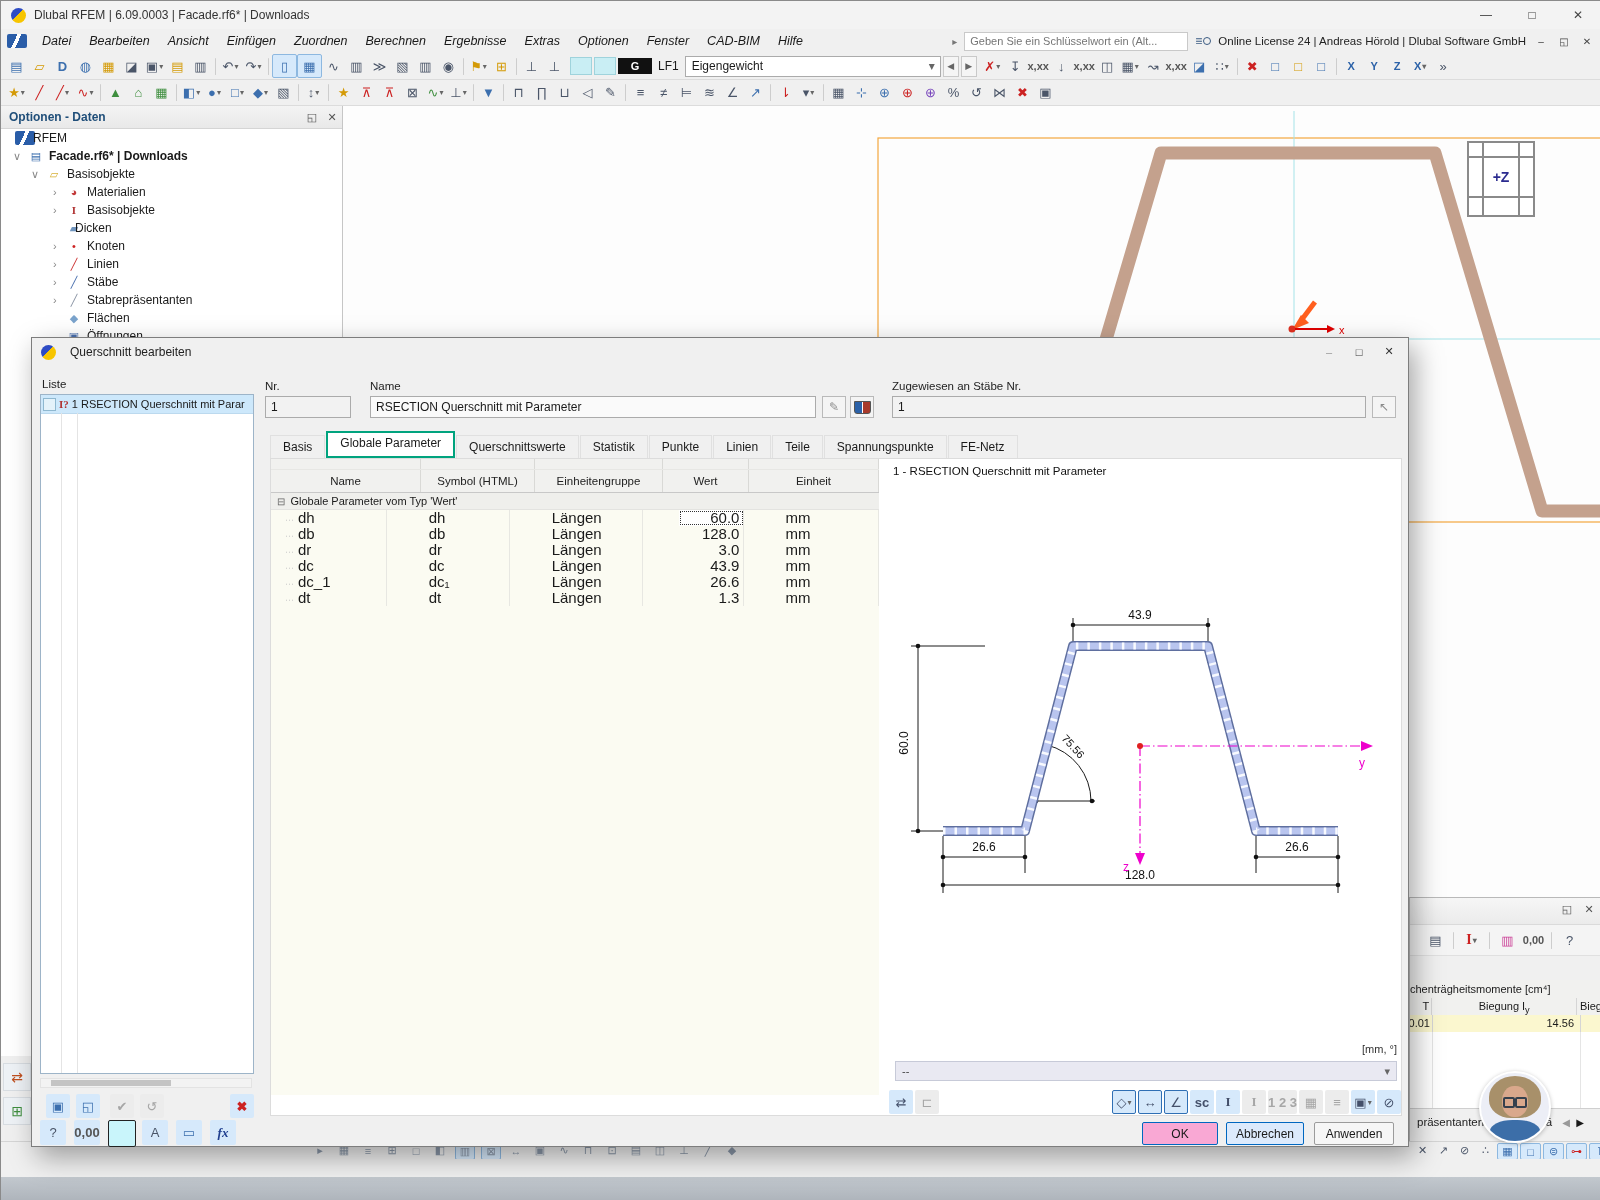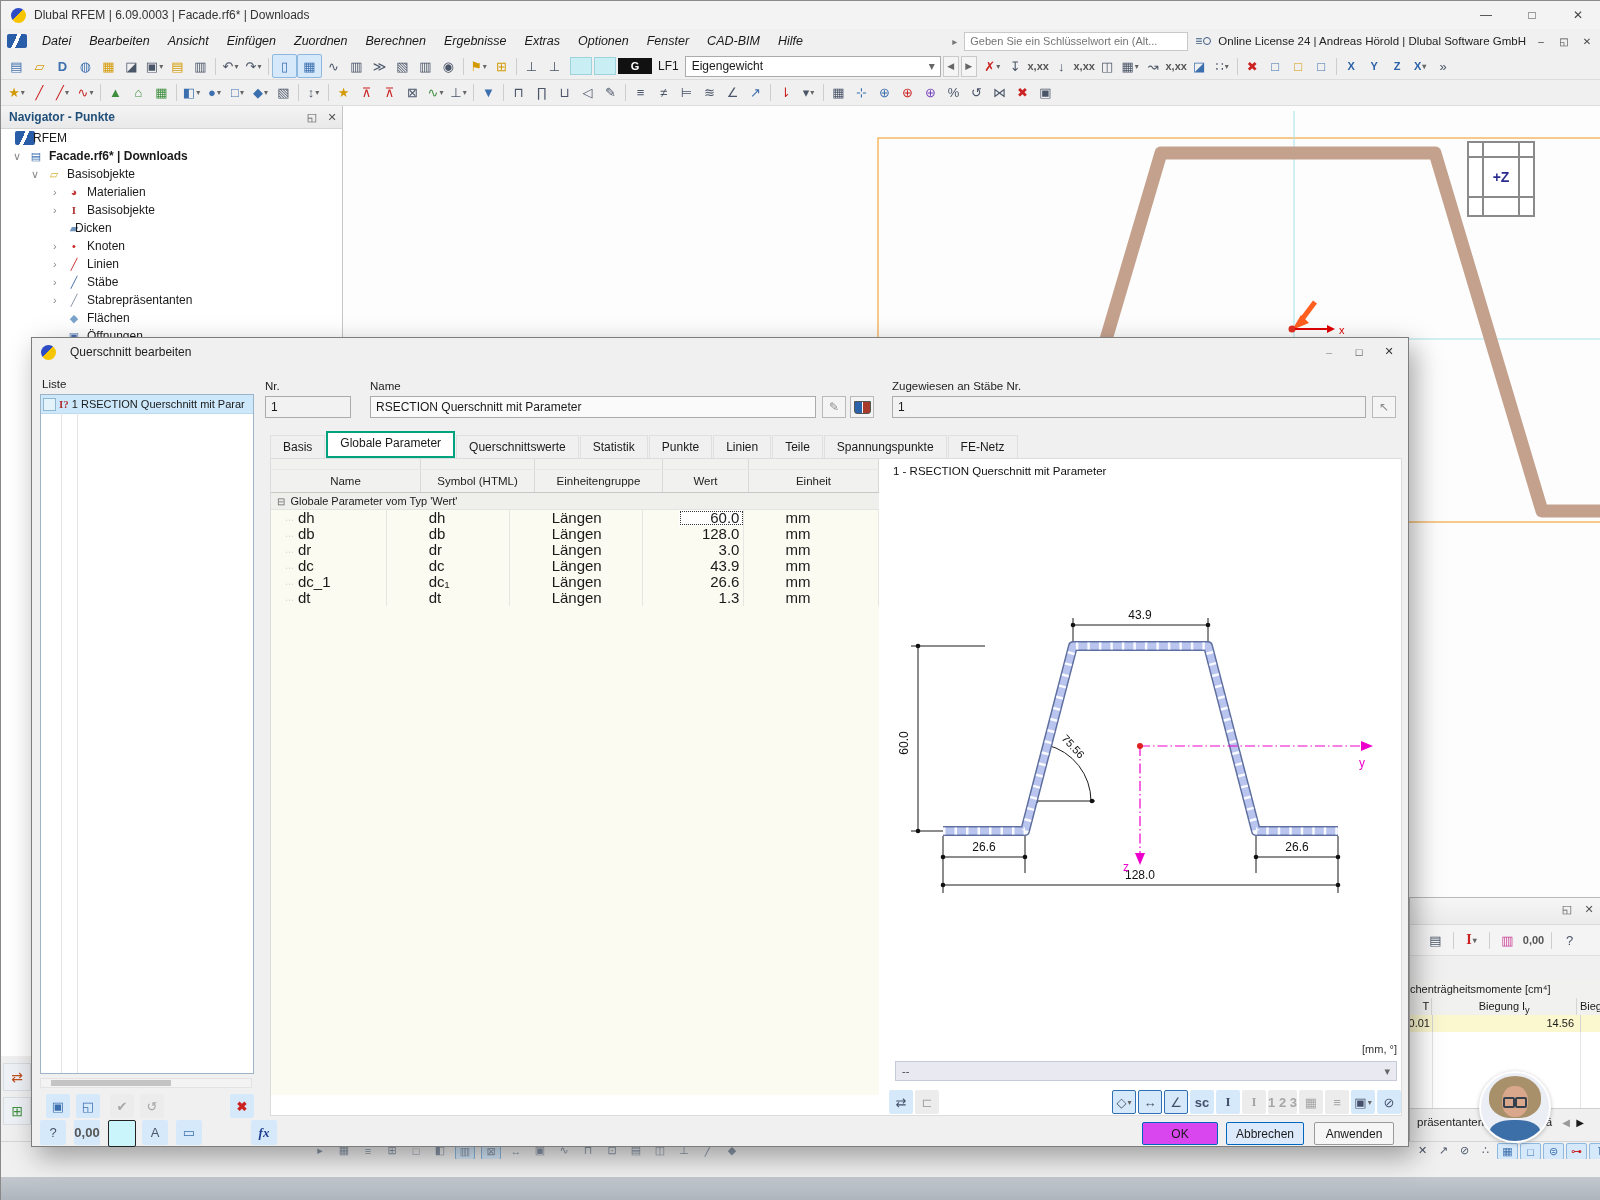--- a/index.html
+++ b/index.html
@@ -118,21 +118,21 @@
   .li-text{font-size:11px;white-space:nowrap;overflow:hidden;}
   .lv-line{position:absolute;top:18px;bottom:0;width:1px;background:#e4e4e4;}
   .liste-scroll{position:absolute;left:8px;top:740px;width:212px;height:10px;background:#f3f3f3;border:1px solid #e3e3e3;box-sizing:border-box;}
   .liste-thumb{position:absolute;left:10px;top:1px;width:120px;height:6px;background:#c4c4c4;}
   .sq-btn{position:absolute;width:24px;height:24px;display:flex;align-items:center;justify-content:center;font-size:13px;border-radius:2px;}
   .lb{background:#d6e9fb;}
   .dis{background:#ececec !important;color:#a6a6a6 !important;border-color:#ddd !important;}
   .del{font-weight:bold;}
   .ib26{position:absolute;width:26px;height:25px;display:flex;align-items:center;justify-content:center;font-size:13px;border-radius:2px;}
   .swatch{background:#c9f5fb;border:1px solid #222;}
-  .fxi{font-family:"Liberation Serif",serif;font-style:italic;font-weight:bold;color:#1f3f8f;font-size:13px;margin-left:41px;}
+  .fxi{font-family:"Liberation Serif",serif;font-style:italic;font-weight:bold;color:#1f3f8f;font-size:13px;}
 
   .fld{position:absolute;height:22px;background:#f2f2f2;border:1px solid #ababab;display:flex;align-items:center;padding:0 5px;font-size:12px;box-sizing:border-box;}
   .mini-btn{position:absolute;width:24px;height:22px;background:#f4f4f4;border:1px solid #b9b9b9;display:flex;align-items:center;justify-content:center;font-size:12px;color:#8a8a8a;box-sizing:border-box;}
   .ico-book{width:15px;height:11px;border-radius:0 0 3px 3px;background:linear-gradient(90deg,#2c62a8 47%,#fff 47%,#fff 53%,#a83a2c 53%);border:1px solid #555;}
 
   .tabs{position:absolute;left:238px;top:96px;height:24px;display:flex;align-items:flex-end;}
   .tab{height:22px;line-height:22px;padding:0 12px;font-size:12px;color:#1a1a1a;background:#f0f0f0;border:1px solid #e0e0e0;border-bottom:none;margin-right:1px;}
   .tab.active{background:#fff;border:2px solid #00a37e;height:23px;line-height:21px;}
 
   .content{position:absolute;left:238px;top:120px;width:1132px;height:658px;background:#fff;border:1px solid #dcdcdc;box-sizing:border-box;}
@@ -157,21 +157,21 @@
   .pv-svg{position:absolute;left:618px;top:22px;width:514px;height:562px;}
   .pv-units{position:absolute;left:940px;top:584px;width:186px;text-align:right;font-size:11px;color:#333;}
   .pv-combo{position:absolute;left:624px;top:602px;width:502px;height:20px;background:#e9e9f2;border:1px solid #c7cad8;display:flex;align-items:center;font-size:11px;color:#444;box-sizing:border-box;}
   .pv-combo .cv{flex:1;padding-left:6px;}
   .pv-combo .caret{padding-right:6px;color:#666;}
   .pv-tools{position:absolute;left:618px;top:630px;width:514px;height:26px;display:flex;align-items:center;}
   .tbi24{min-width:24px;height:24px;display:inline-flex;align-items:center;justify-content:center;font-size:13px;margin-right:2px;border-radius:2px;color:#44506a;flex:none;}
   .sel{background:#d6e9fb;border:1px solid #2f6fb4;box-sizing:border-box;}
   .pv-spacer{flex:1;}
 
-  .btn{position:absolute;top:784px;height:23px;display:flex;align-items:center;justify-content:center;font-size:12px;border-radius:2px;background:#d946ef;box-sizing:border-box;}
+  .btn{position:absolute;top:784px;height:23px;display:flex;align-items:center;justify-content:center;font-size:12px;border-radius:2px;background:#f9a8d4;box-sizing:border-box;}
   .btn-ok{left:1110px;width:76px;border:1px solid #0067c0;}
   .btn-cancel{left:1194px;width:78px;border:1px solid #0067c0;background:#dceafc;}
   .btn-apply{left:1282px;width:80px;border:1px solid #9b9b9b;background:#f6f6f6;}
 
   svg text{font-family:"Liberation Sans",sans-serif;}
 </style>
 </head>
 <body>
 
 <div class="screen">
@@ -365,21 +365,21 @@
       <polygon points="1291,224 1300,209 1308,217" fill="#ff5f1f"></polygon>
       <circle cx="1291" cy="223" r="3.5" fill="#e03020"></circle>
       <line x1="1294" y1="223" x2="1326" y2="223" stroke="#e00000" stroke-width="2"></line>
       <polygon points="1326,219 1334,223 1326,227" fill="#e00000"></polygon>
     </g>
     <text x="1338" y="228" font-size="11" fill="#e00000">x</text>
   </svg>
 
   <div class="navigator">
     <div class="nav-head">
-      <span class="nav-title">Navigator - Punkte</span>
+      <span class="nav-title">Optionen - Daten</span>
       <span class="nav-hbtn">◱</span>
       <span class="nav-hbtn">✕</span>
     </div>
     <div class="nav-row">
       <span class="rfem-logo abs" style="left:8px;top:2px"></span>
       <span class="nav-txt" style="left:32px">RFEM</span>
     </div>
     <div class="nav-row">
       <span class="nav-chev" style="left:12px">∨</span>
       <span class="nav-ico b" style="left:28px">▤</span>

